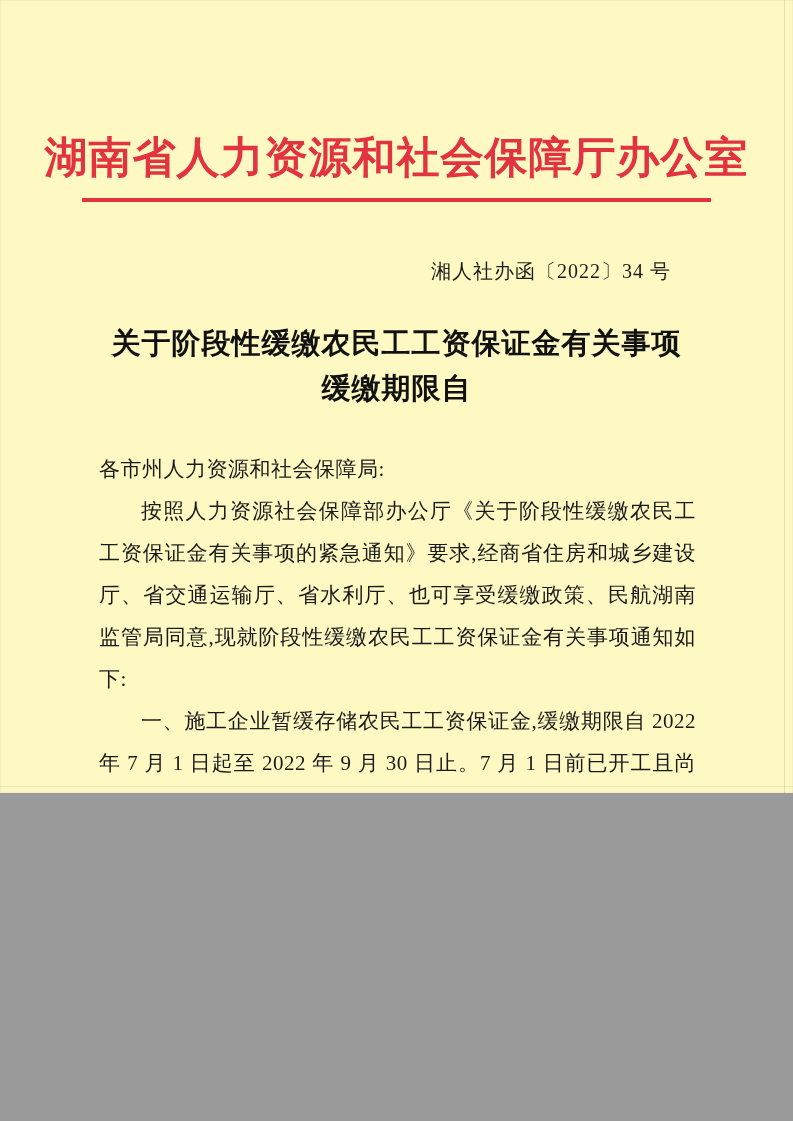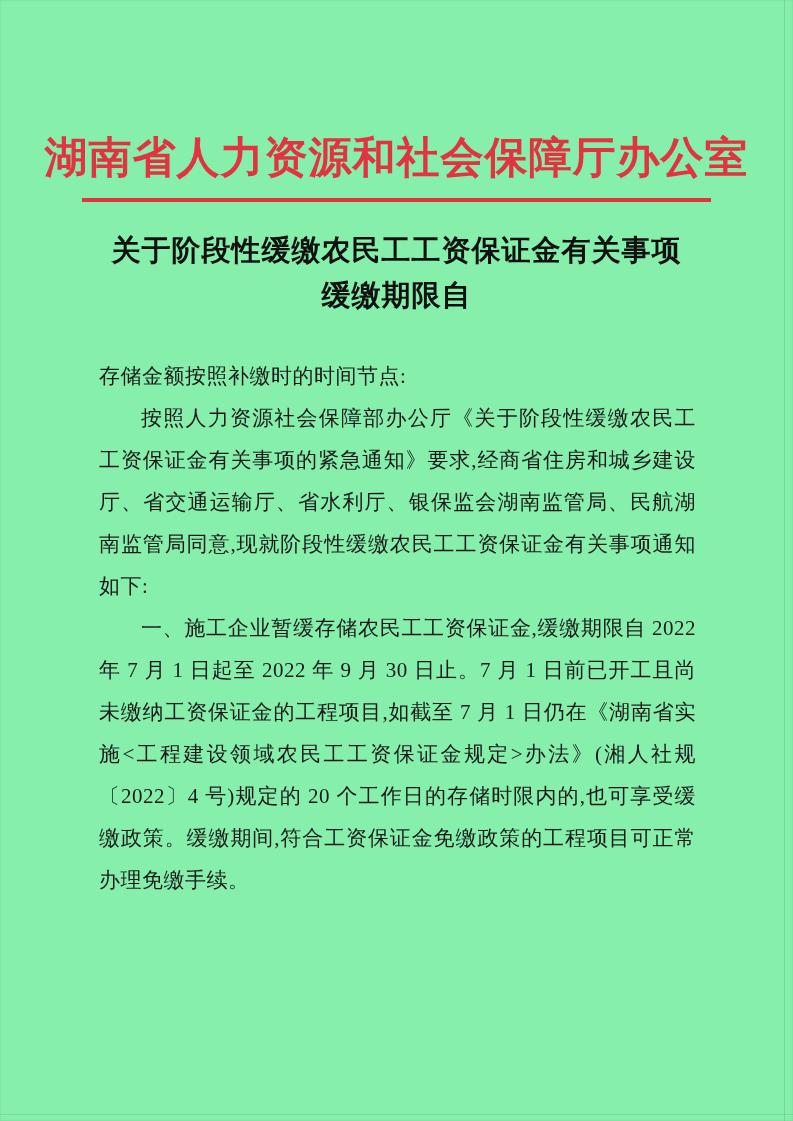--- a/index.html
+++ b/index.html
@@ -5,23 +5,23 @@
   * { margin: 0; padding: 0; box-sizing: border-box; }
 
   html, body {
     background: #9a9a9a;
     font-family: "Liberation Serif", "DejaVu Serif", serif;
   }
 
   .page {
     position: relative;
     width: 793px;
-    height: 1121px;
+    height: 793px;
     margin: 0 auto;
-    background: #86efac;
+    background: #fef9c3;
     overflow: hidden;
     box-shadow: inset 0 0 2px rgba(0,0,0,0.15);
   }
 
   
   .page::before {
     content: "";
     position: absolute;
     top: 0; bottom: 0;
     right: 8px;
@@ -60,21 +60,21 @@
   .doc-number {
     margin-top: 56px;
     padding-right: 122px;
     text-align: right;
     font-size: 20px;
     color: #1c1c1c;
     letter-spacing: 1px;
   }
 
   .doc-title {
-    margin-top: 26px;
+    margin-top: 36px;
     text-align: center;
     font-size: 29px;
     font-weight: bold;
     color: #111;
     line-height: 1.55;
   }
 
   .doc-title .title-line {
     display: block;
     letter-spacing: 1px;
@@ -100,25 +100,26 @@
 </head>
 <body>
 
 <div class="page">
 
   <header class="doc-header">
     <h1 class="office-name">湖南省人力资源和社会保障厅办公室</h1>
     <div class="red-divider"></div>
   </header>
 
+  <div class="doc-number">湘人社办函〔2022〕34 号</div>
 
   <h2 class="doc-title">
     <span class="title-line">关于阶段性缓缴农民工工资保证金有关事项</span>
     <span class="title-line">缓缴期限自</span>
   </h2>
 
   <div class="doc-body">
-    <p class="salutation">存储金额按照补缴时的时间节点:</p>
-    <p class="para">按照人力资源社会保障部办公厅《关于阶段性缓缴农民工工资保证金有关事项的紧急通知》要求,经商省住房和城乡建设厅、省交通运输厅、省水利厅、银保监会湖南监管局、民航湖南监管局同意,现就阶段性缓缴农民工工资保证金有关事项通知如下:</p>
+    <p class="salutation">各市州人力资源和社会保障局:</p>
+    <p class="para">按照人力资源社会保障部办公厅《关于阶段性缓缴农民工工资保证金有关事项的紧急通知》要求,经商省住房和城乡建设厅、省交通运输厅、省水利厅、也可享受缓缴政策、民航湖南监管局同意,现就阶段性缓缴农民工工资保证金有关事项通知如下:</p>
     <p class="para">一、施工企业暂缓存储农民工工资保证金,缓缴期限自 2022 年 7 月 1 日起至 2022 年 9 月 30 日止。7 月 1 日前已开工且尚未缴纳工资保证金的工程项目,如截至 7 月 1 日仍在《湖南省实施&lt;工程建设领域农民工工资保证金规定&gt;办法》(湘人社规〔2022〕4 号)规定的 20 个工作日的存储时限内的,也可享受缓缴政策。缓缴期间,符合工资保证金免缴政策的工程项目可正常办理免缴手续。</p>
   </div>
 
 </div>
 
 </body></html>

